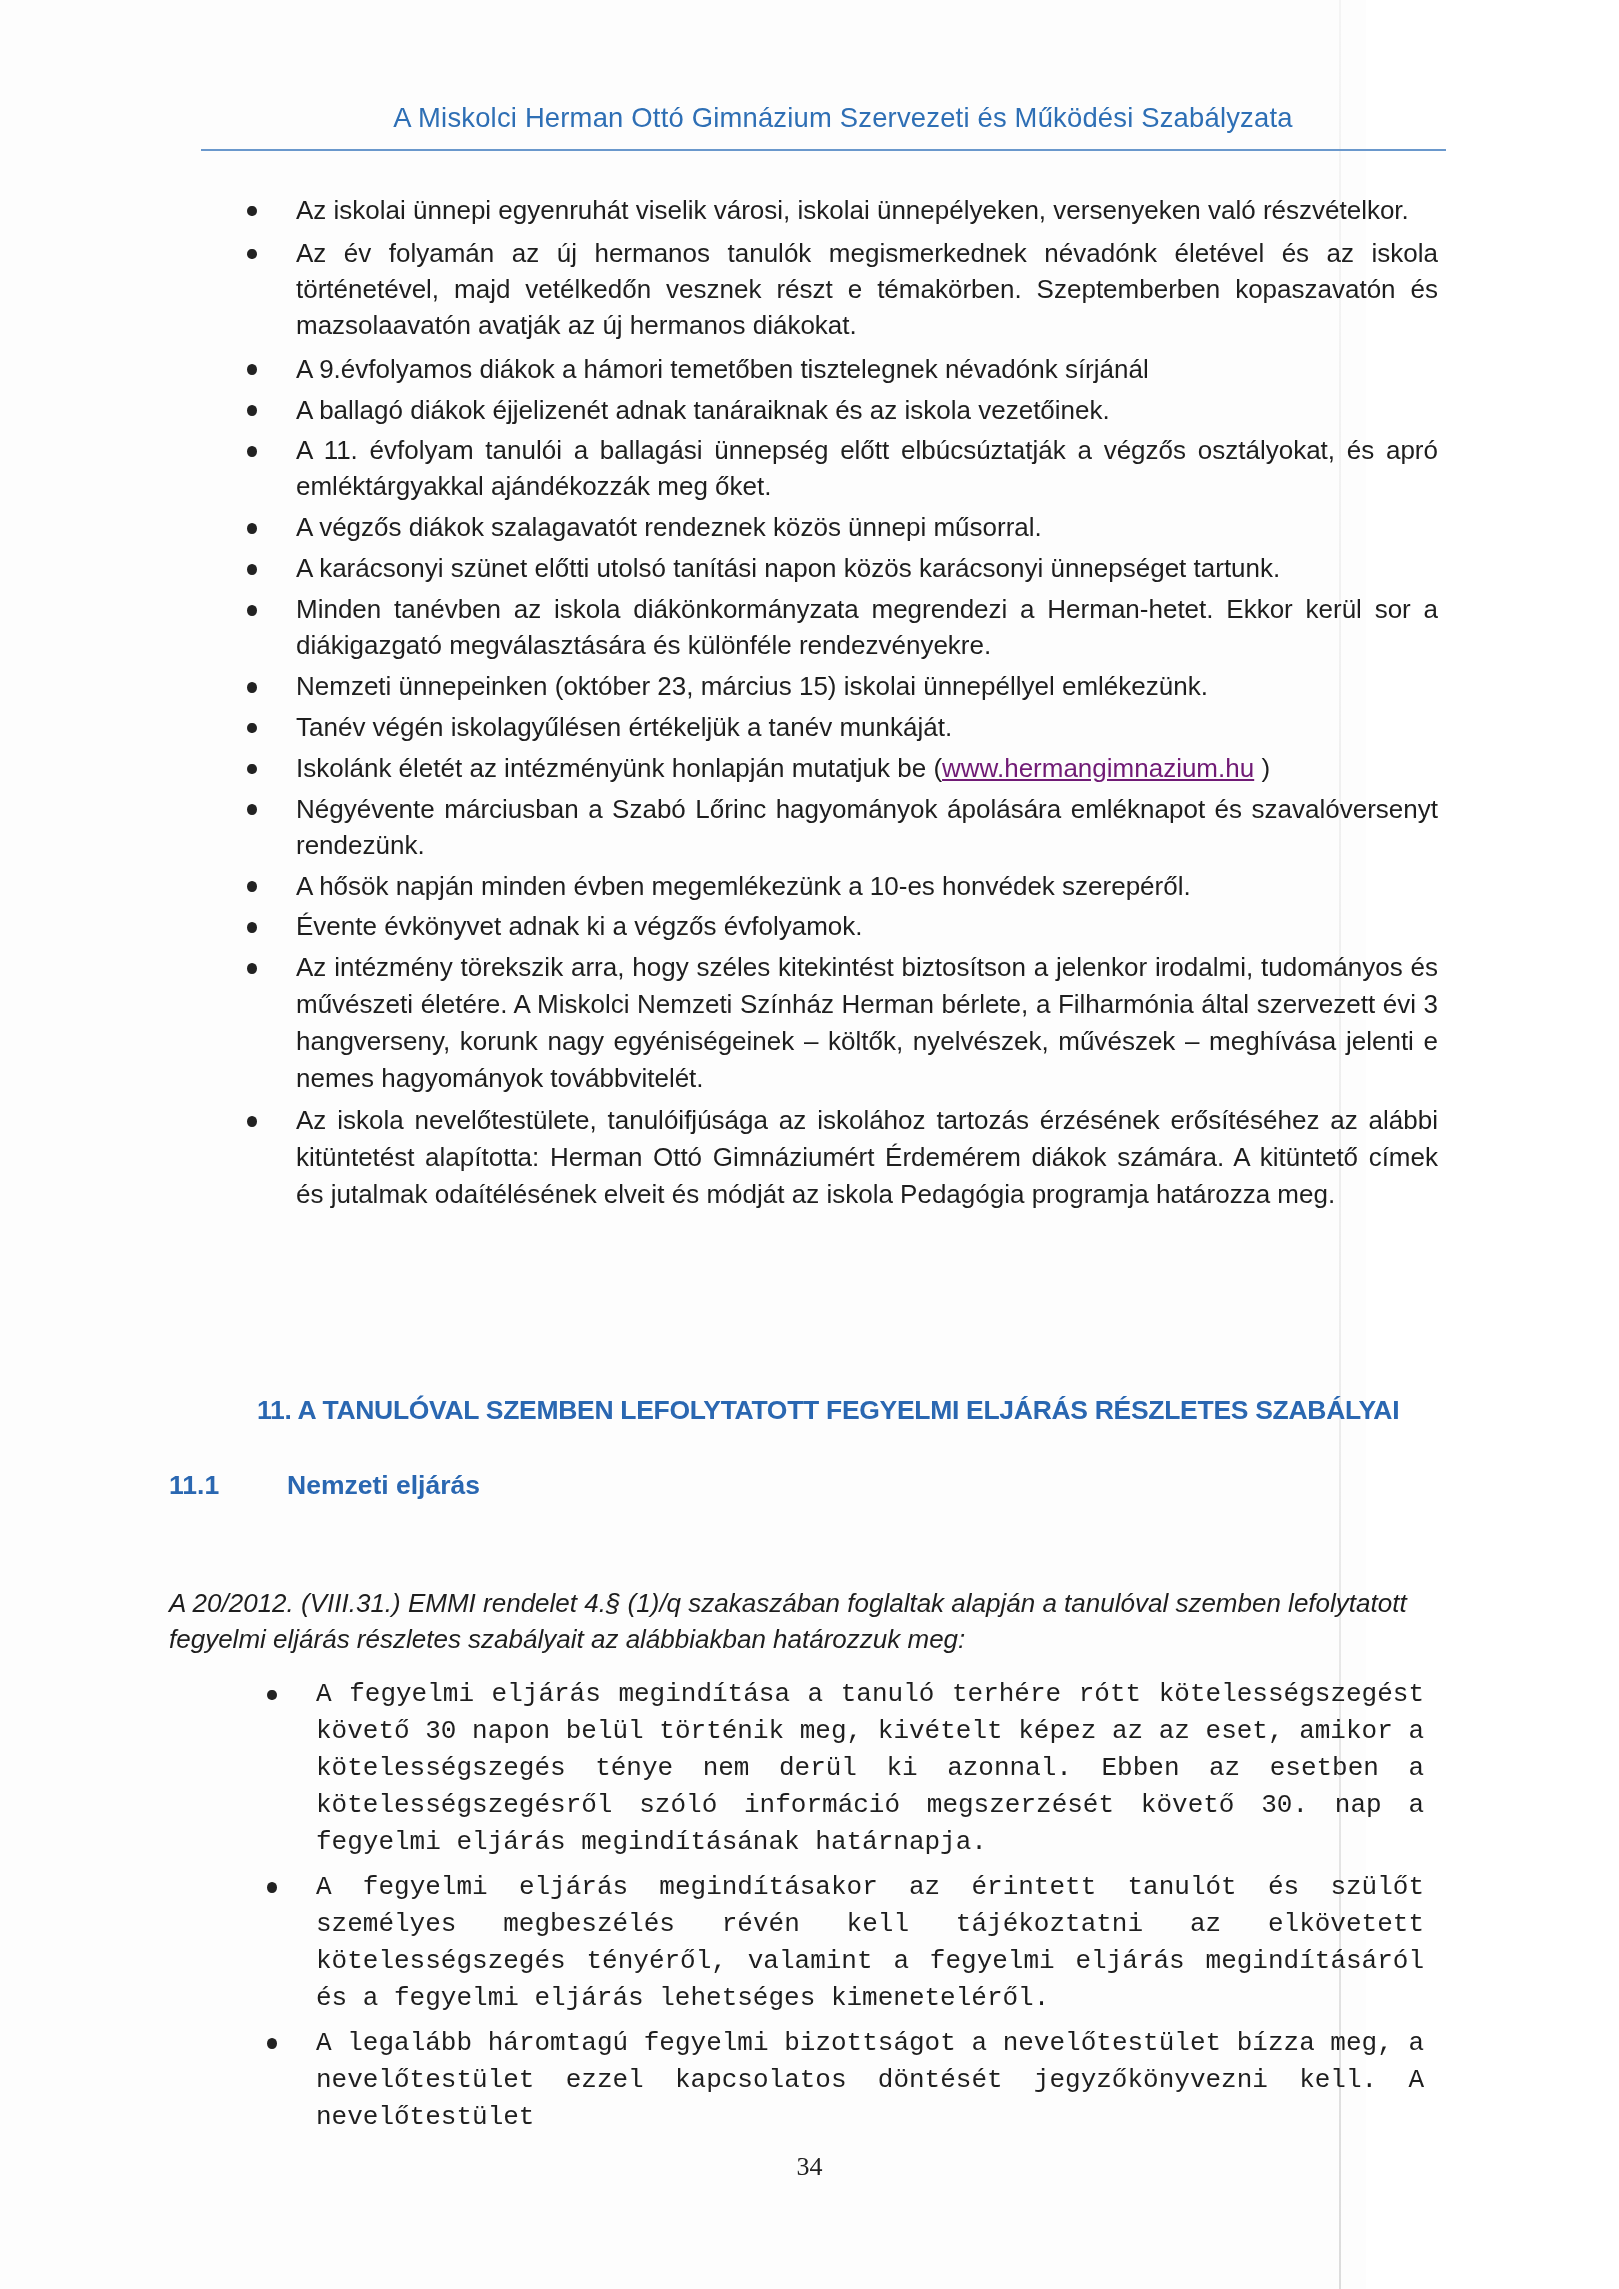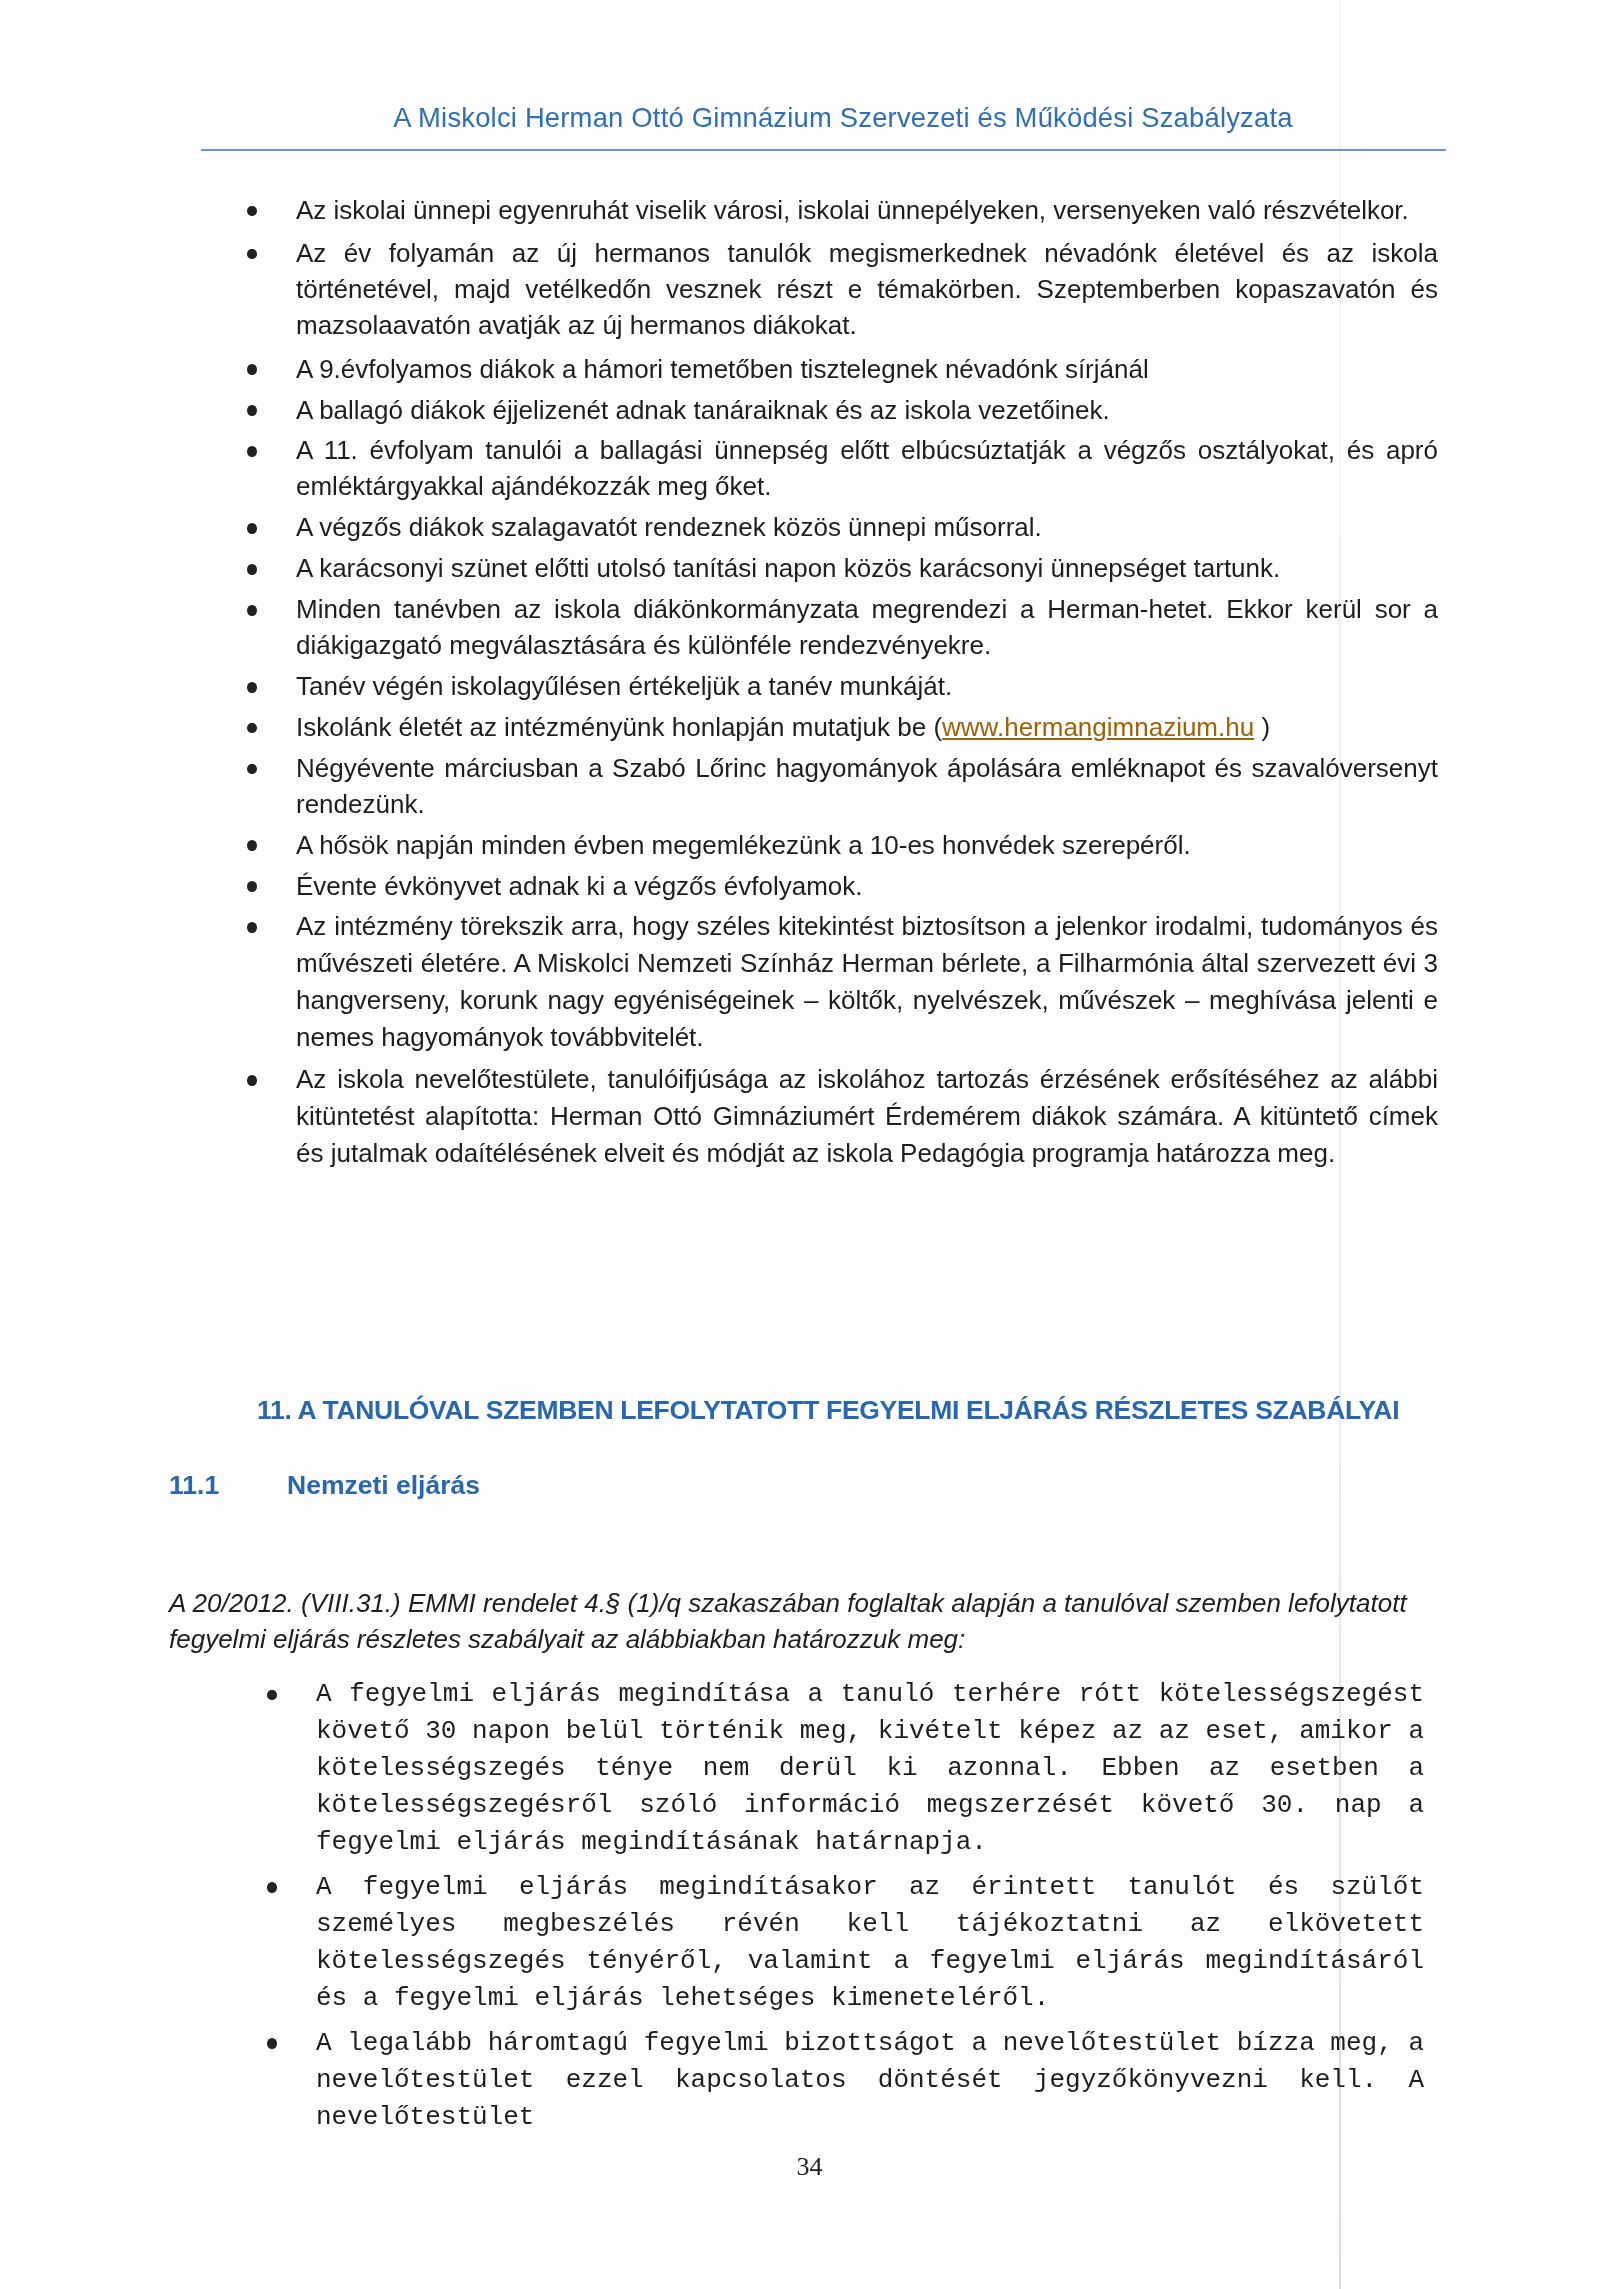--- a/index.html
+++ b/index.html
@@ -62,21 +62,21 @@
       margin-bottom: 4.9px;
     }
     .bullet-dot {
       position: absolute;
       left: 0; top: 13.7px;
       width: 9.8px; height: 10.8px;
       border-radius: 50%;
       background: #222;
     }
     .link {
-      color: #a16207;
+      color: #701a75;
       text-decoration: underline;
     }
     .section-heading {
       position: absolute;
       left: 257px; top: 1395px;
       font-size: 26.5px;
       color: #2a67b1;
       letter-spacing: -0.3px;
       white-space: nowrap;
       font-weight: bold;
@@ -127,20 +127,21 @@
 
   <ul class="bullets" style="top:192px;">
     <li style="margin-bottom:6.9px;"><span class="bullet-dot"></span><span>Az iskolai ünnepi egyenruhát viselik városi, iskolai ünnepélyeken, versenyeken való részvételkor.</span></li>
     <li style="margin-bottom:7.8px;"><span class="bullet-dot"></span><span>Az év folyamán az új hermanos tanulók megismerkednek névadónk életével és az iskola történetével, majd vetélkedőn vesznek részt e témakörben. Szeptemberben kopaszavatón és mazsolaavatón avatják az új hermanos diákokat.</span></li>
     <li><span class="bullet-dot"></span><span>A 9.évfolyamos diákok a hámori temetőben tisztelegnek névadónk sírjánál</span></li>
     <li><span class="bullet-dot"></span><span>A ballagó diákok éjjelizenét adnak tanáraiknak és az iskola vezetőinek.</span></li>
     <li><span class="bullet-dot"></span><span>A 11. évfolyam tanulói a ballagási ünnepség előtt elbúcsúztatják a végzős osztályokat, és apró emléktárgyakkal ajándékozzák meg őket.</span></li>
     <li><span class="bullet-dot"></span><span>A végzős diákok szalagavatót rendeznek közös ünnepi műsorral.</span></li>
     <li><span class="bullet-dot"></span><span>A karácsonyi szünet előtti utolsó tanítási napon közös karácsonyi ünnepséget tartunk.</span></li>
     <li><span class="bullet-dot"></span><span>Minden tanévben az iskola diákönkormányzata megrendezi a Herman-hetet. Ekkor kerül sor a diákigazgató megválasztására és különféle rendezvényekre.</span></li>
+    <li><span class="bullet-dot"></span><span>Nemzeti ünnepeinken (október 23, március 15) iskolai ünnepéllyel emlékezünk.</span></li>
     <li><span class="bullet-dot"></span><span>Tanév végén iskolagyűlésen értékeljük a tanév munkáját.</span></li>
     <li><span class="bullet-dot"></span><span>Iskolánk életét az intézményünk honlapján mutatjuk be (</span><a class="link">www.hermangimnazium.hu</a><span> )</span></li>
     <li><span class="bullet-dot"></span><span>Négyévente márciusban a Szabó Lőrinc hagyományok ápolására emléknapot és szavalóversenyt rendezünk.</span></li>
     <li><span class="bullet-dot"></span><span>A hősök napján minden évben megemlékezünk a 10-es honvédek szerepéről.</span></li>
     <li><span class="bullet-dot"></span><span>Évente évkönyvet adnak ki a végzős évfolyamok.</span></li>
     <li style="line-height:37px;"><span class="bullet-dot"></span><span>Az intézmény törekszik arra, hogy széles kitekintést biztosítson a jelenkor irodalmi, tudományos és művészeti életére. A Miskolci Nemzeti Színház Herman bérlete, a Filharmónia által szervezett évi 3 hangverseny, korunk nagy egyéniségeinek – költők, nyelvészek, művészek – meghívása jelenti e nemes hagyományok továbbvitelét.</span></li>
     <li style="line-height:37px;"><span class="bullet-dot"></span><span>Az iskola nevelőtestülete, tanulóifjúsága az iskolához tartozás érzésének erősítéséhez az alábbi kitüntetést alapította: Herman Ottó Gimnáziumért Érdemérem diákok számára. A kitüntető címek és jutalmak odaítélésének elveit és módját az iskola Pedagógia programja határozza meg.</span></li>
   </ul>
 
   <div class="section-heading">11. A TANULÓVAL SZEMBEN LEFOLYTATOTT FEGYELMI ELJÁRÁS RÉSZLETES SZABÁLYAI</div>

